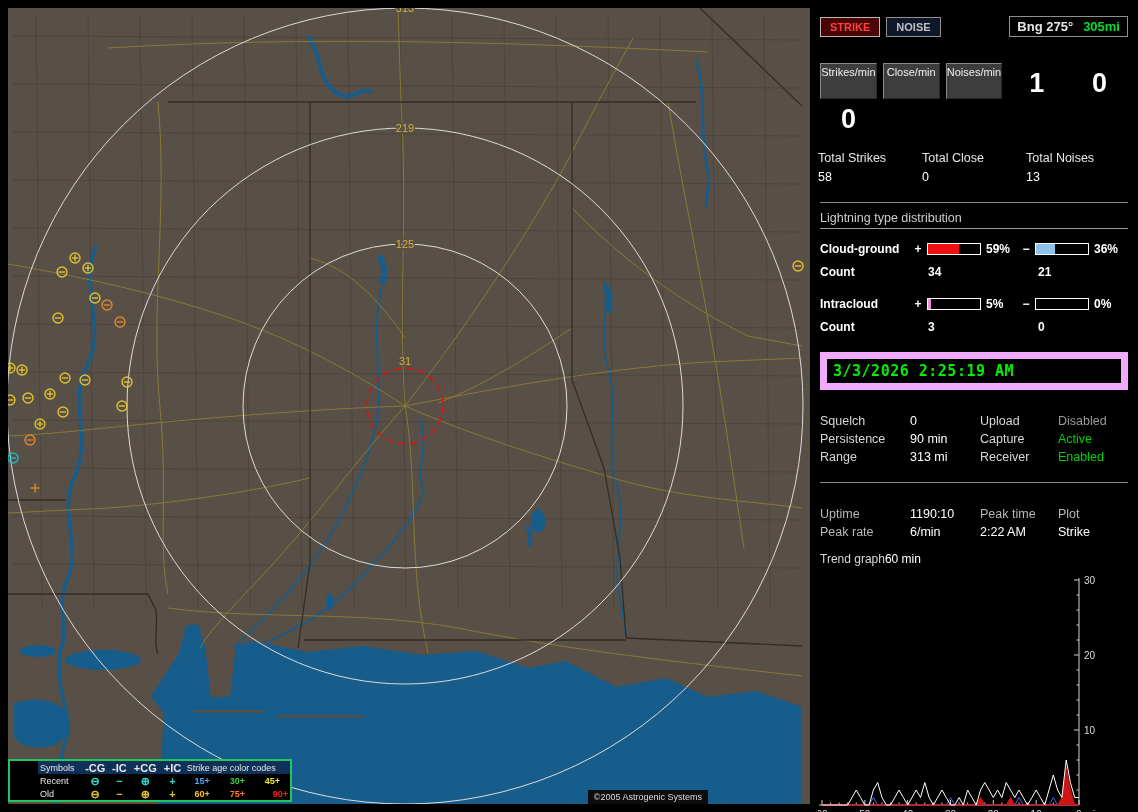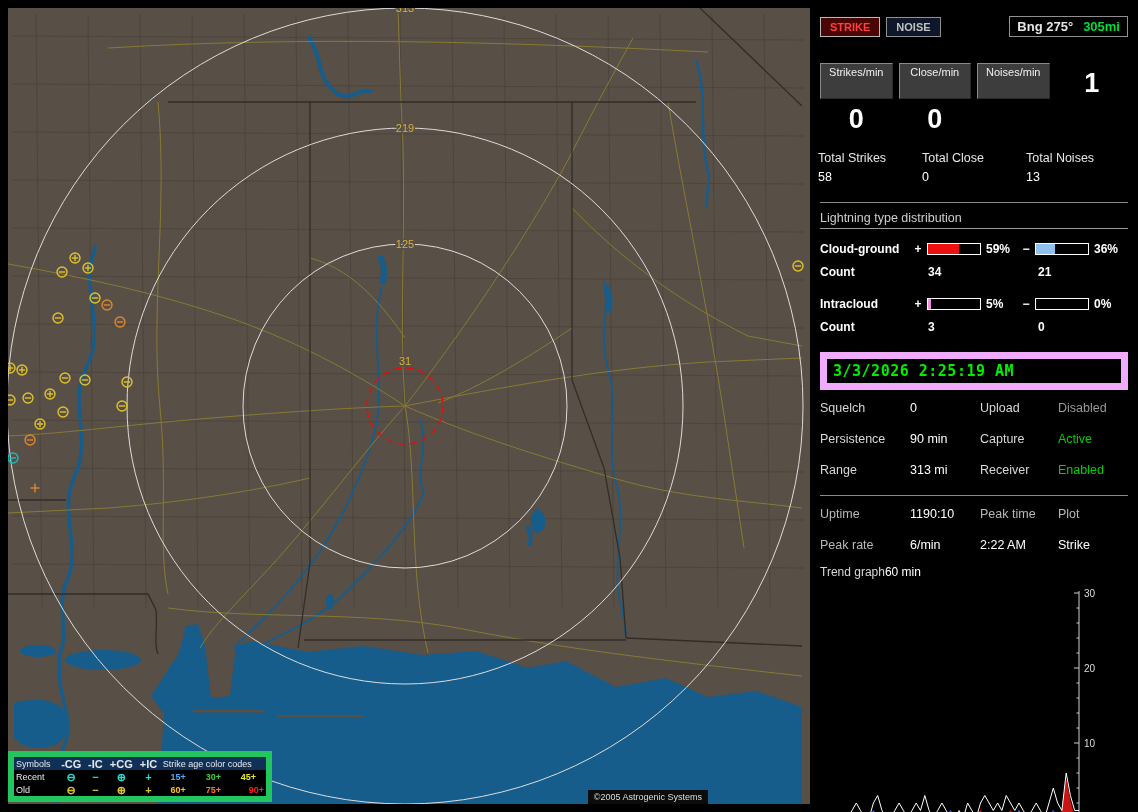--- a/index.html
+++ b/index.html
@@ -6,41 +6,41 @@
   body{width:1138px;height:812px;position:relative;overflow:hidden;
        font-family:"Liberation Sans",sans-serif;}
   .app{position:absolute;inset:0;}
 
   
   .map-wrap{position:absolute;left:8px;top:8px;width:700px;height:796px;background:#584f47;}
   #map-svg{display:block;}
   .ring-label{fill:#d4b23c;font:11px "Liberation Sans",sans-serif;text-anchor:middle;
               paint-order:stroke;stroke:#584f47;stroke-width:3px;}
   .legend{position:absolute;left:0;bottom:2px;width:252px;background:#000;
-          border:6px solid #22c55e;font-size:9px;color:#e8e8e8;}
+          border:2px solid #22c55e;font-size:9px;color:#e8e8e8;padding-left:28px;}
   .legend table{border-collapse:collapse;width:100%;}
   .legend td{padding:0 2px;height:13px;white-space:nowrap;}
   .lg-head td{background:#0f3057;color:#e8e8e8;}
   .sym{font-size:11px;line-height:10px;text-align:center;font-weight:bold;}
   .age{text-align:center;font-weight:bold;}
   .copyright{position:absolute;right:0;bottom:0;background:#0c0c0c;color:#ddd;
              font-size:9px;padding:2px 6px;}
 
   
   .sidebar{position:absolute;left:818px;top:8px;width:312px;height:796px;background:#000;
            color:#e6e6e6;font-size:12px;}
   .top-row{display:flex;align-items:center;margin:8px 2px 0 2px;gap:6px;}
   .btn{font:bold 11px "Liberation Sans",sans-serif;padding:3px 9px;border:1px solid #909090;cursor:pointer;}
   .btn.strike{background:#4a0505;color:#ff4040;border-color:#b8b8b8;}
   .btn.noise{background:#0f172a;color:#c0c0c0;}
   .bng-box{margin-left:auto;border:1px solid #909090;background:#000;padding:2px 7px;
            font-weight:bold;font-size:13px;display:flex;gap:10px;}
   .green{color:#00dd33;}
 
-  .rates-row{display:grid;grid-template-columns:1fr 1fr 1fr 1fr;margin-top:26px;text-align:center;
+  .rates-row{display:grid;grid-template-columns:1fr 1fr 1fr 1fr 1fr;margin-top:26px;text-align:center;
              column-gap:6px;padding:0 2px;}
   .rate-label{background:#3d3d3d;border:1px solid;border-color:#8a8a8a #2a2a2a #2a2a2a #8a8a8a;
               font-size:11px;padding:2px 0;color:#f0f0f0;}
   .rate-value{font-size:27px;font-weight:bold;color:#fff;margin-top:5px;}
 
   .totals-row{display:grid;grid-template-columns:1fr 1fr 1fr;text-align:left;margin-top:16px;
               row-gap:5px;font-size:12.5px;}
   .total-value{color:#fff;}
 
   hr.sep{border:0;border-top:1px solid #8a8a8a;margin:18px 2px 0 2px;}
@@ -54,21 +54,21 @@
   .bar{width:52px;height:10px;border:1px solid #fff;background:#000;margin:0 3px;}
   .bar-fill{height:100%;}
   .pct{width:34px;padding-left:2px;}
   .count-v1{width:104px;padding-left:16px;}
   .count-v2{padding-left:6px;}
 
   .datetime{margin:14px 2px 0 2px;border:7px solid #f0abfc;padding:3px 6px;color:#00ee00;
             font:bold 15px "DejaVu Sans Mono",monospace;letter-spacing:.5px;}
 
   .status-grid,.stats-grid{display:grid;grid-template-columns:90px 70px 78px 1fr;
-            margin:11px 2px 0 2px;row-gap:17px;font-size:12.5px;}
+            margin:24px 2px 0 2px;row-gap:4px;font-size:12.5px;}
   .lbl{color:#d8d8d8;}
   .glbl{color:#b8b8b8;}
   .val{color:#fff;}
 
   .trend-row{display:flex;gap:0;margin:13px 2px 0 2px;}
   .trend-row .val{font-weight:normal;}
   #trend-svg{display:block;margin-top:4px;background:#000;}
   .ax-label{fill:#ddd;font:10px "Liberation Sans",sans-serif;}
 </style>
 </head>

